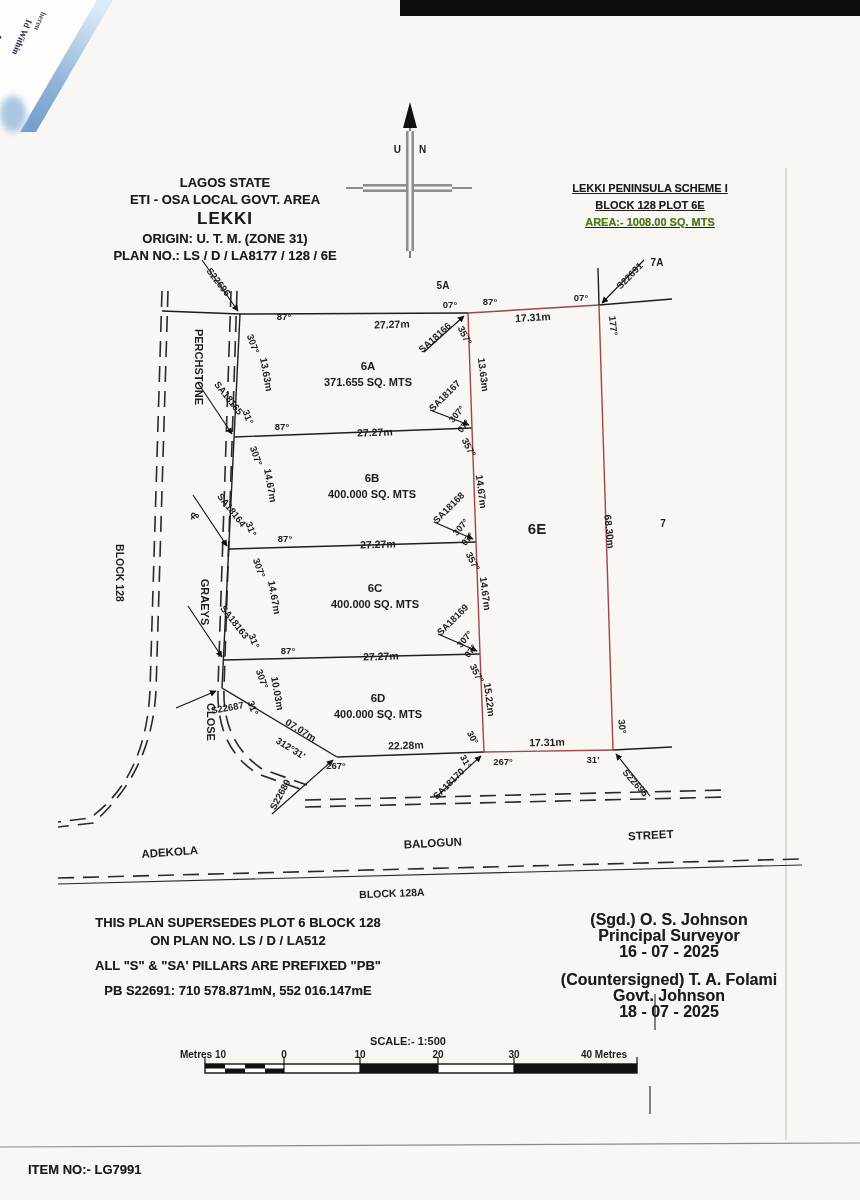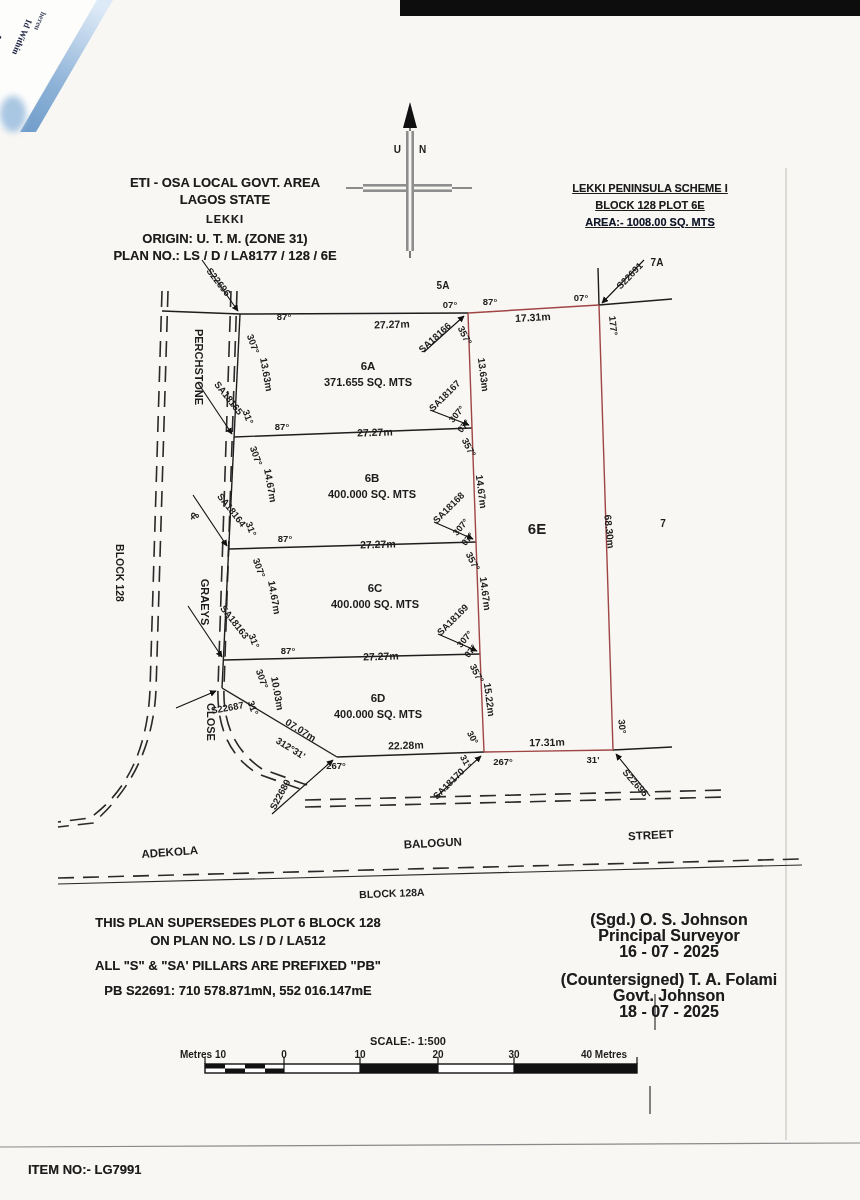--- a/index.html
+++ b/index.html
@@ -2,23 +2,23 @@
 <html><head>
 <meta charset="utf-8">
 <style>
   html,body{margin:0;padding:0;background:#e7e5e1;}
   .page{position:relative;width:860px;height:1200px;background:#f8f7f4;overflow:hidden;
         font-family:"Liberation Sans",sans-serif;color:#1c1c1c;}
   .abs{position:absolute;}
   .txt{font-weight:bold;text-shadow:0 0 .4px rgba(20,20,20,.45);text-align:center;}
   .center{text-align:center;}
   .hdr-left{left:75px;top:174px;width:300px;line-height:17px;font-size:13px;}
-  .hdr-left .big{font-size:11px;letter-spacing:1px;line-height:22px;}
+  .hdr-left .big{font-size:17px;letter-spacing:1px;line-height:22px;}
   .hdr-right{left:500px;top:180px;width:300px;line-height:17px;font-size:11px;text-decoration:underline;}
-  .red{color:#0f172a;}
+  .red{color:#4d7c0f;}
   .notes{left:28px;top:914px;width:420px;font-size:13px;line-height:18px;}
   .notes .gap{height:7px;}
   .sigs{left:545px;top:912px;width:248px;font-size:16px;line-height:16px;}
   .sigs .gap{height:12px;}
   .footer{left:28px;top:1162px;font-size:13px;}
   .topbar{left:400px;top:0;width:460px;height:16px;background:#0d0d0d;}
   .fold-under{left:0;top:0;width:120px;height:132px;background:#fdfdfc;
               clip-path:polygon(0 0,97px 0,21px 128px,0 128px);}
   .fold-stripe{left:0;top:0;width:120px;height:132px;
                background:linear-gradient(205deg,#dcE9f6 10%,#8fb3d8 60%,#6f9cc9 95%);
@@ -224,22 +224,22 @@
   <div class="abs fold-under">
     <div class="abs stamp" style="left:6px;top:34px;font-size:15px;transform:rotate(113deg);">AFTER</div>
 
     <div class="abs stamp" style="left:34px;top:22px;font-size:9px;transform:rotate(113deg);">Id Within</div>
     <div class="abs stamp" style="left:48px;top:14px;font-size:8px;opacity:.8;transform:rotate(113deg);">hereu</div>
   </div>
   <div class="abs fold-stripe"></div>
   <div class="abs fold-blob"></div>
 
   <div class="abs txt center hdr-left">
+    <div>LAGOS STATE</div>
     <div>ETI - OSA LOCAL GOVT. AREA</div>
-    <div>LAGOS STATE</div>
     <div class="big">LEKKI</div>
     <div>ORIGIN: U. T. M. (ZONE 31)</div>
     <div>PLAN NO.: LS / D / LA8177 / 128 / 6E</div>
   </div>
 
   <div class="abs txt center hdr-right">
     <div>LEKKI PENINSULA SCHEME I</div>
     <div>BLOCK 128 PLOT 6E</div>
     <div class="red">AREA:- 1008.00 SQ. MTS</div>
   </div>

